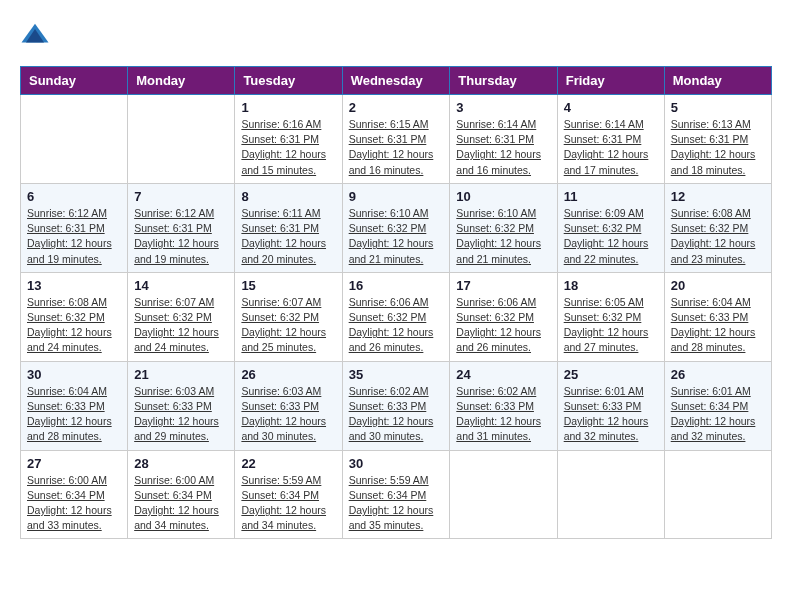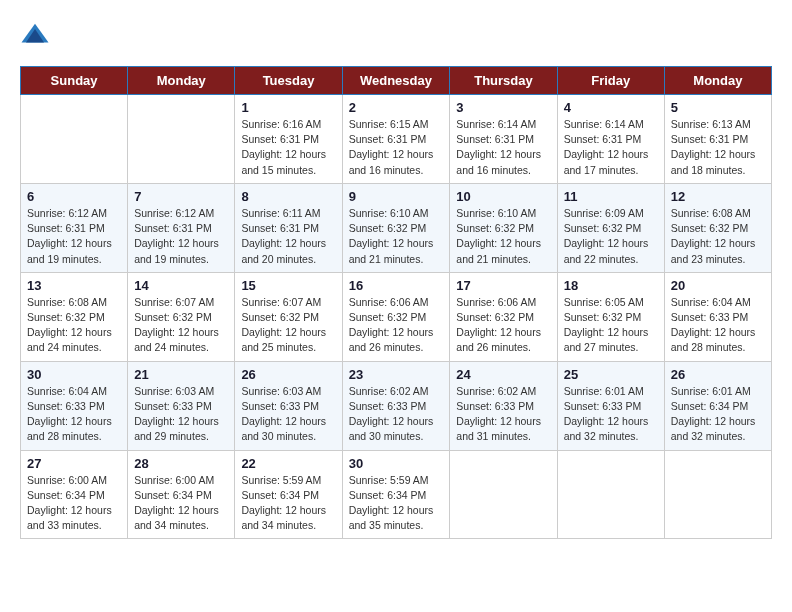--- a/index.html
+++ b/index.html
@@ -77,33 +77,33 @@
       font-size: 13px;
       font-weight: bold;
       color: #1a1a2e;
       display: block;
       margin-bottom: 2px;
     }
     .day-detail {
       color: #333;
       font-size: 10.5px;
       line-height: 1.45;
+      text-decoration: underline;
     }
     .empty-cell {
       background: #f9f9f9;
     }
     tr:nth-child(even) td {
       background-color: #f2f7fc;
     }
     tr:nth-child(odd) td {
       background-color: #ffffff;
     }
     .calendar thead tr th {
-      background-color: #7f1d1d;
-      text-align: center;
+      background-color: #701a75;
     }
   </style>
 </head>
 <body>
 
 <div class="header">
   <div class="logo">
     <svg class="logo-icon" viewBox="0 0 40 40" xmlns="http://www.w3.org/2000/svg">
       <polygon points="20,5 38,30 2,30" fill="#2a7abf"></polygon>
       <polygon points="20,12 32,30 8,30" fill="#1a4a8a"></polygon>
@@ -223,21 +223,21 @@
         </td>
         <td>
           <span class="day-number">21</span>
           <div class="day-detail">Sunrise: 6:03 AM<br>Sunset: 6:33 PM<br>Daylight: 12 hours and 29 minutes.</div>
         </td>
         <td>
           <span class="day-number">26</span>
           <div class="day-detail">Sunrise: 6:03 AM<br>Sunset: 6:33 PM<br>Daylight: 12 hours and 30 minutes.</div>
         </td>
         <td>
-          <span class="day-number">23</span>
+          <span class="day-number">35</span>
           <div class="day-detail">Sunrise: 6:02 AM<br>Sunset: 6:33 PM<br>Daylight: 12 hours and 30 minutes.</div>
         </td>
         <td>
           <span class="day-number">24</span>
           <div class="day-detail">Sunrise: 6:02 AM<br>Sunset: 6:33 PM<br>Daylight: 12 hours and 31 minutes.</div>
         </td>
         <td>
           <span class="day-number">25</span>
           <div class="day-detail">Sunrise: 6:01 AM<br>Sunset: 6:33 PM<br>Daylight: 12 hours and 32 minutes.</div>
         </td>

